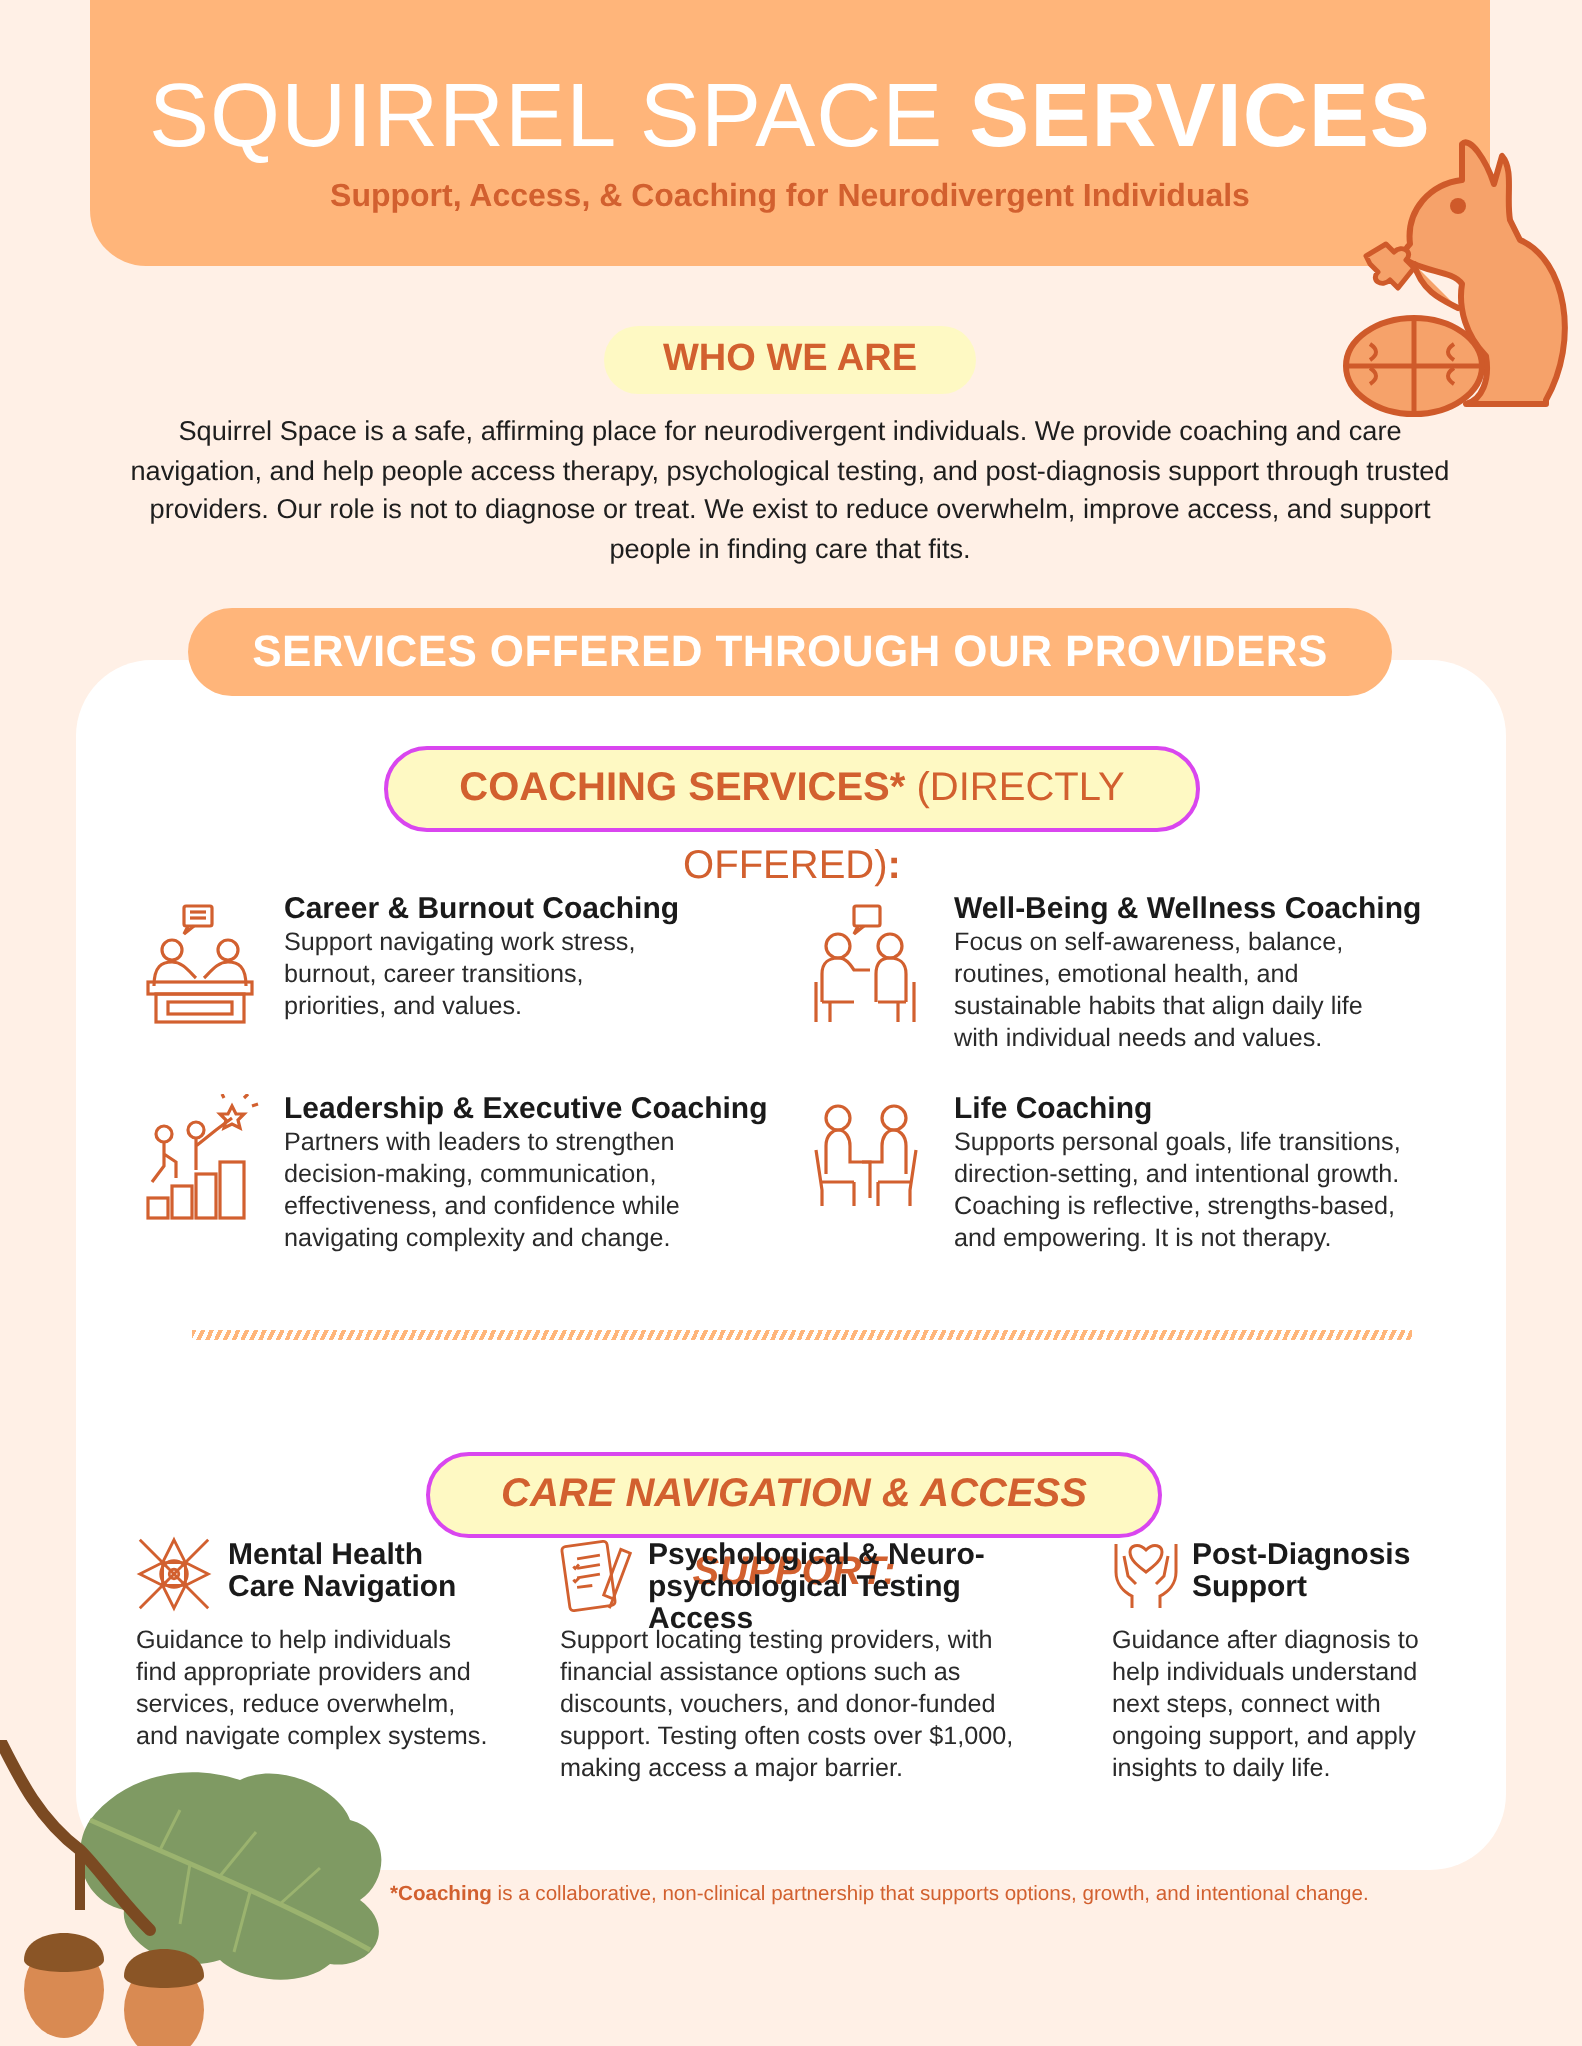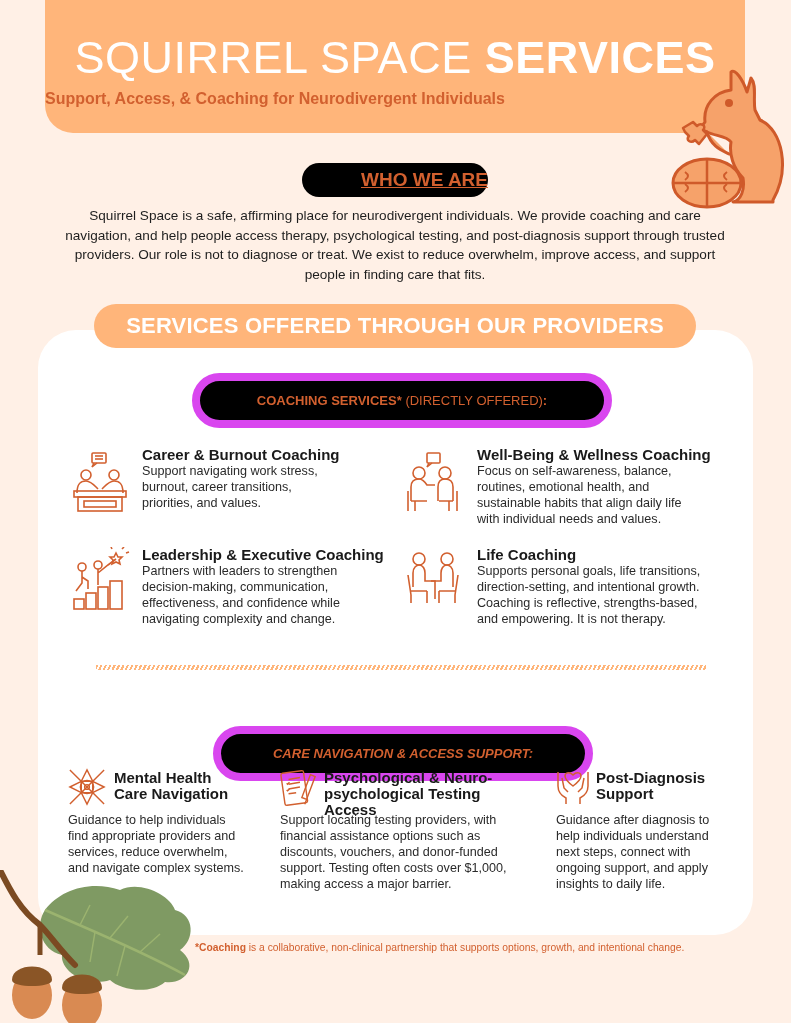--- a/index.html
+++ b/index.html
@@ -1,28 +1,28 @@
 <!DOCTYPE html>
 <html><head>
 <meta charset="utf-8">
 <style>
   html, body { margin:0; padding:0; }
   body { width:791px; height:1023px; background:#fff0e6; position:relative; overflow:hidden; font-family:"Liberation Sans", sans-serif; color:#1d1d1d; }
   .header { position:absolute; left:45px; top:0; width:700px; height:133px; background:#ffb57a; border-radius:0 0 28px 28px; }
   .header-title { position:absolute; left:0; width:100%; top:32px; text-align:center; color:#fff; font-size:45px; letter-spacing:0.5px; line-height:52px; }
   .header-title .light { font-weight:300; }
   .header-title .bold { font-weight:700; }
-  .header-sub { position:absolute; left:0; width:100%; top:90px; text-align:left; color:#d2602f; font-weight:700; font-size:16px; }
+  .header-sub { position:absolute; left:0; width:100%; top:90px; text-align:center; color:#d2602f; font-weight:700; font-size:16px; }
   .squirrel { position:absolute; left:655px; top:50px; width:130px; height:165px; }
-  .pill-solid { position:absolute; background:#000000; border-radius:40px; color:#d2602f; font-weight:700; text-align:right;text-decoration:underline; }
+  .pill-solid { position:absolute; background:#fef9c3; border-radius:40px; color:#d2602f; font-weight:700; text-align:center; }
   .who-pill { left:302px; top:163px; width:186px; height:34px; font-size:19px; line-height:34px; }
   .who-text { position:absolute; left:60px; width:670px; top:206px; text-align:center; font-size:13.6px; line-height:19.5px; color:#1e1e1e; }
   .card { position:absolute; left:38px; top:330px; width:715px; height:605px; background:#fff; border-radius:38px; }
   .services-pill { position:absolute; left:94px; top:304px; width:602px; height:44px; background:#ffb57a; border-radius:26px; color:#fff; font-weight:700; font-size:22px; line-height:44px; text-align:center; letter-spacing:0.2px; }
-  .outline-pill { position:absolute; border:8px solid #d946ef; border-radius:30px; text-align:center; color:#d2602f; font-size:13px; background:#000000; }
+  .outline-pill { position:absolute; border:2px solid #d946ef; border-radius:30px; text-align:center; color:#d2602f; font-size:20px; background:#fef9c3; }
   .coach-pill { left:192px; top:373px; width:404px; height:39px; line-height:39px; }
   .coach-pill b { font-weight:700; }
   .coach-pill .thin { font-weight:400; }
   .care-pill { left:213px; top:726px; width:364px; height:39px; line-height:39px; font-weight:700;font-style:italic; }
   .svc { position:absolute; }
   .svc .icon { position:absolute; left:0; top:0; }
   .svc .title { position:absolute; font-weight:700; font-size:15px; line-height:16px; color:#1a1a1a; }
   .svc .desc { position:absolute; font-size:12.6px; line-height:16px; color:#2a2a2a; }
   .divider { position:absolute; left:96px; top:665px; width:610px; height:5px;
     background: repeating-linear-gradient(115deg, #ffb57a 0 2px, transparent 2px 4px); }

